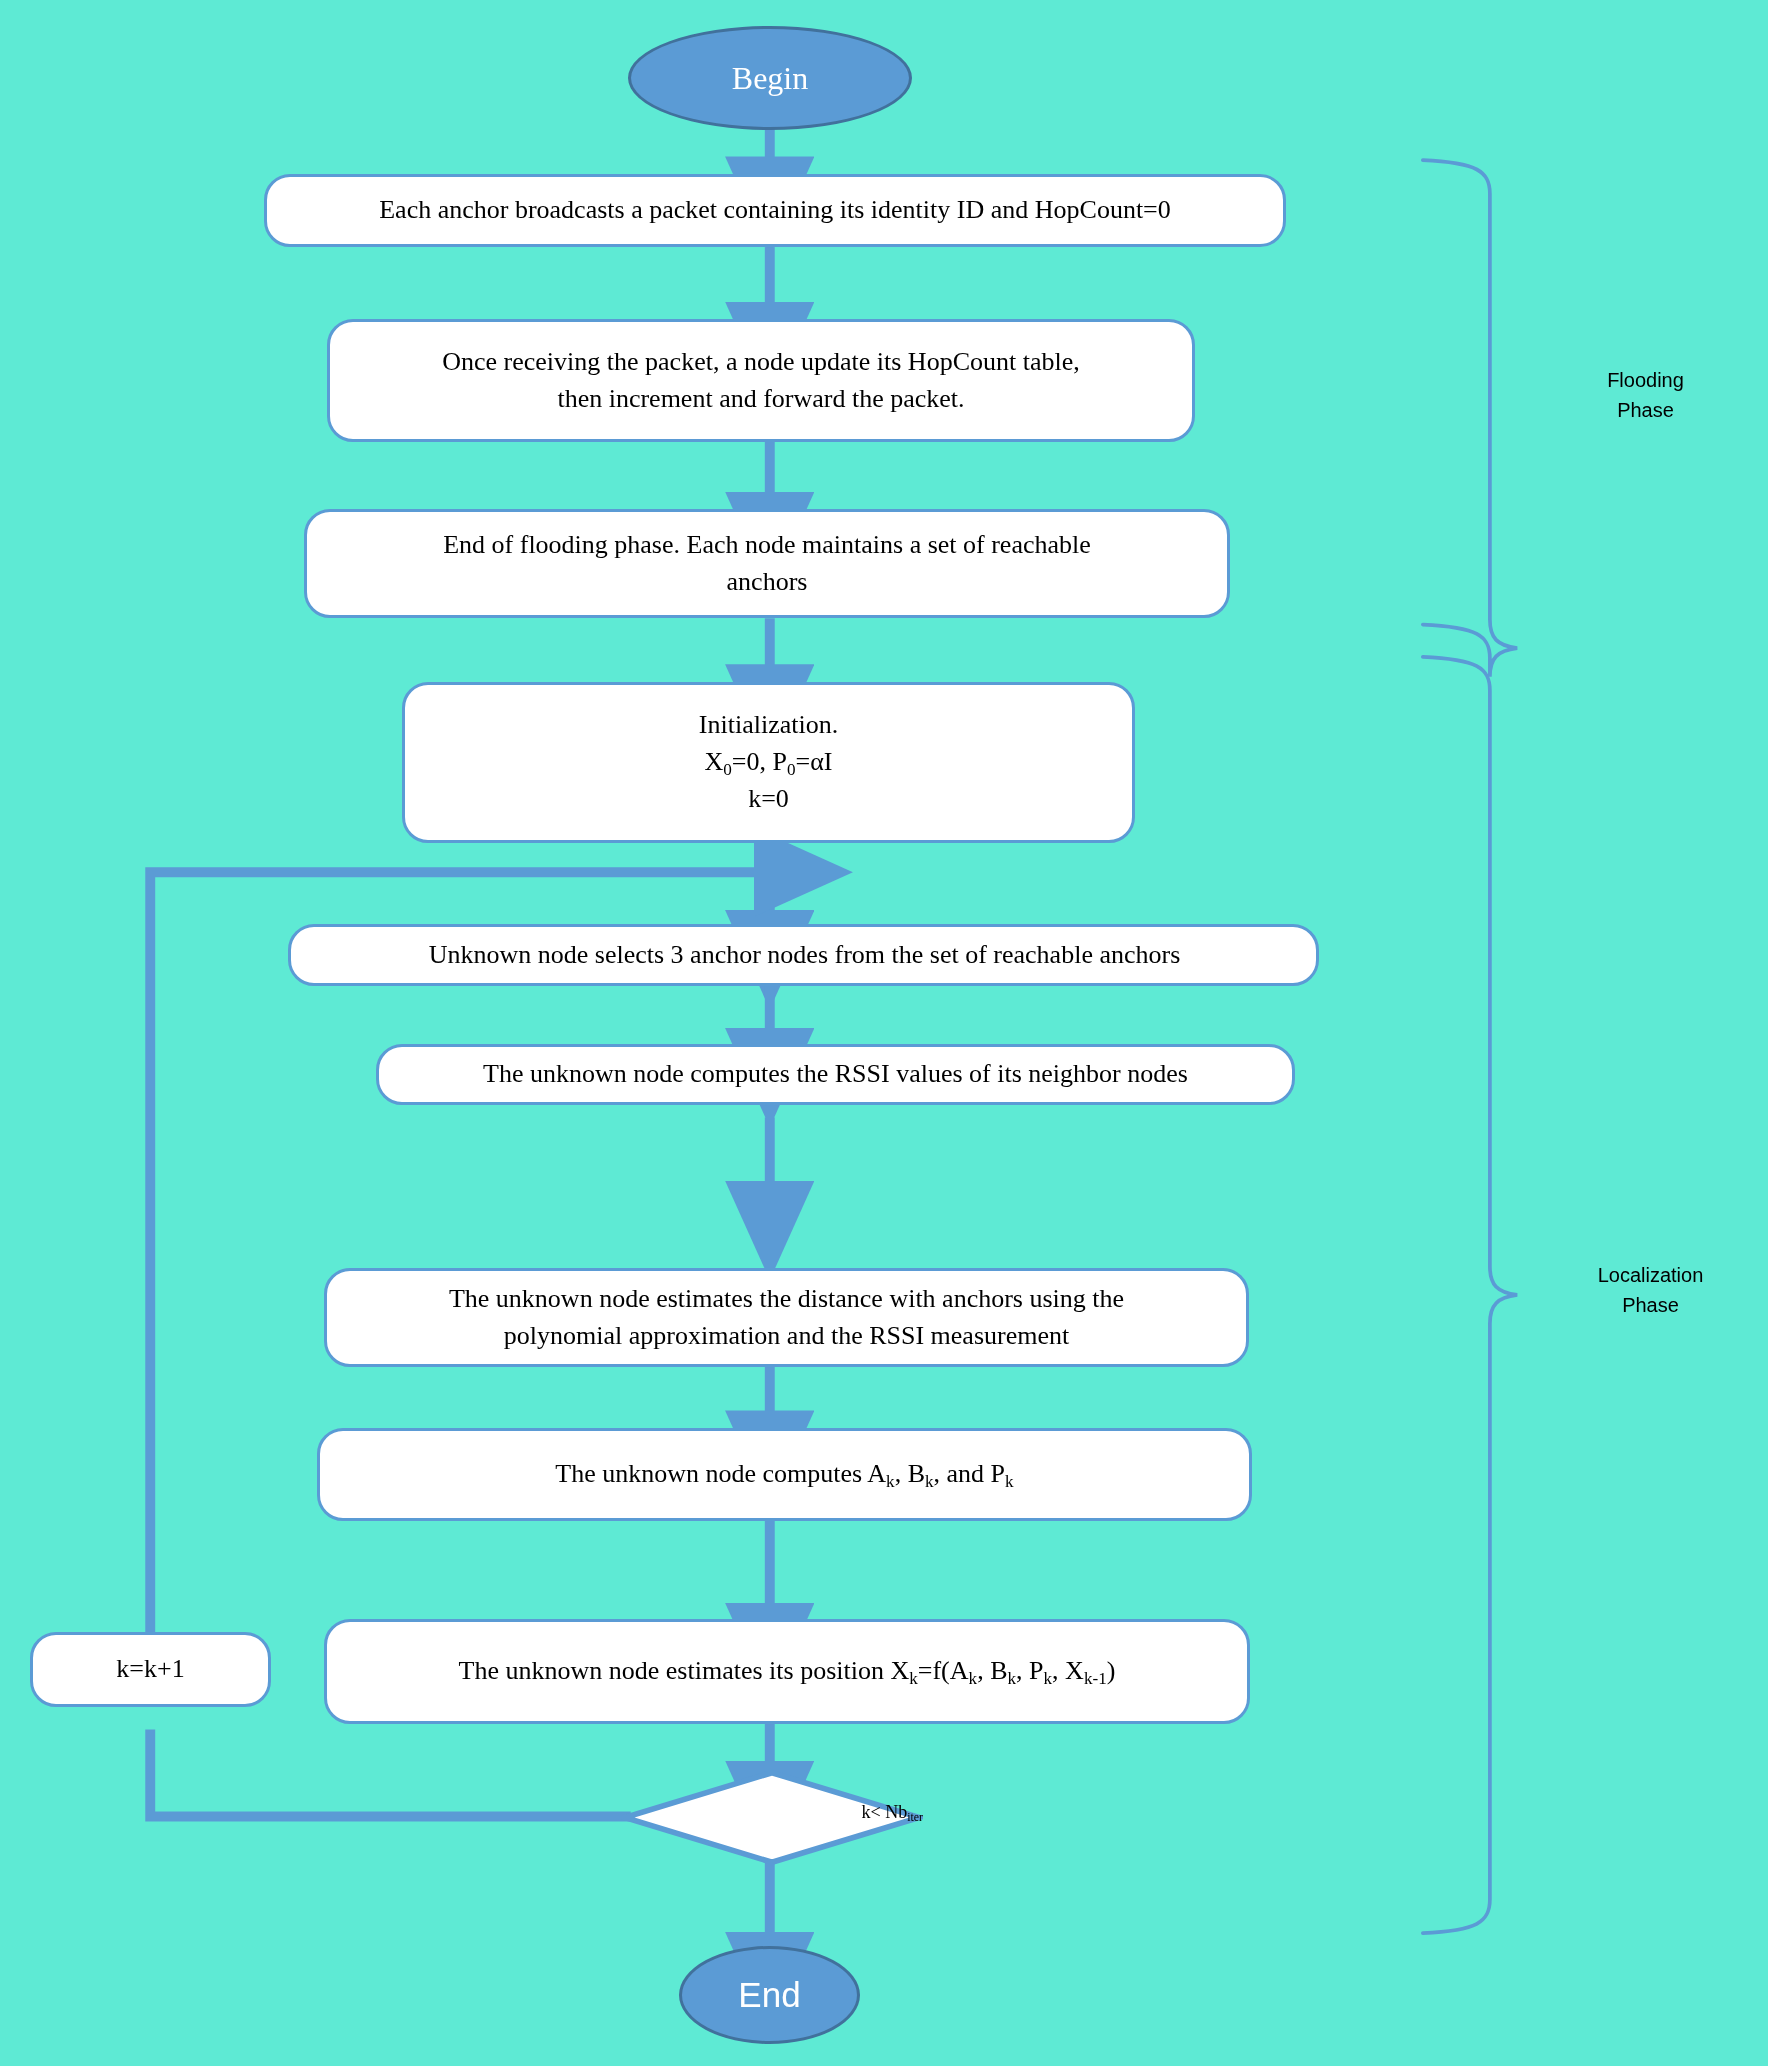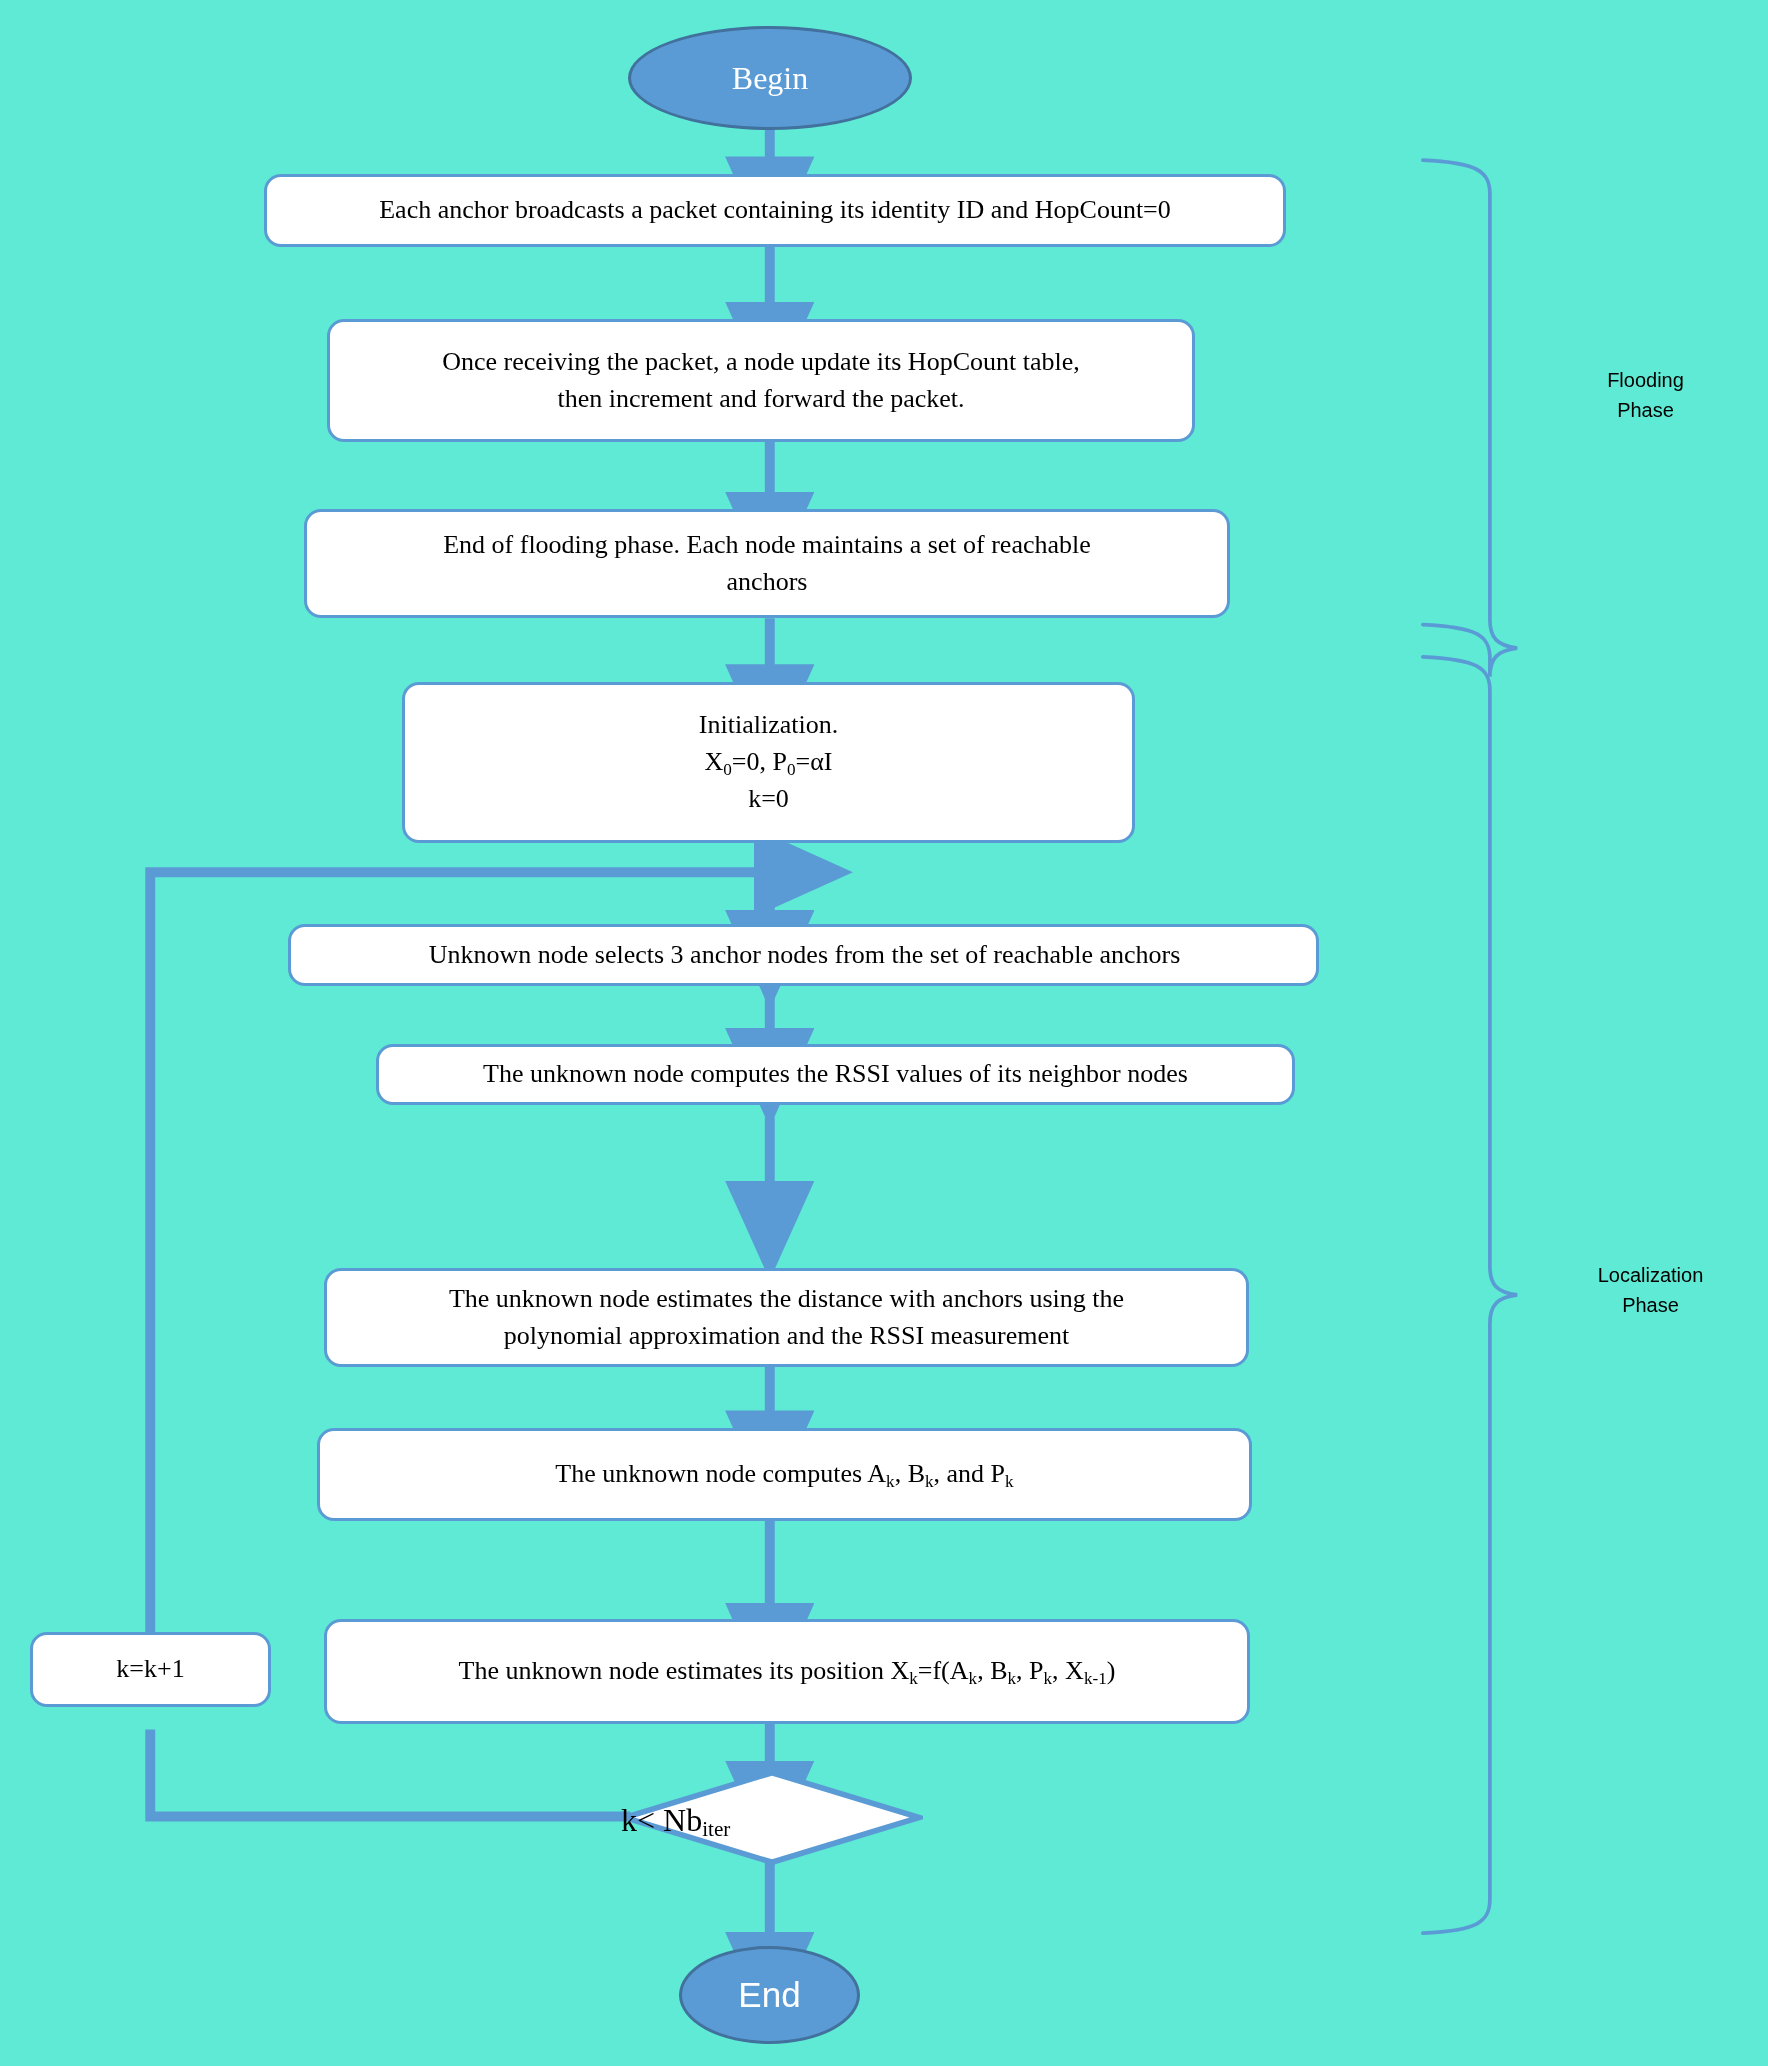--- a/index.html
+++ b/index.html
@@ -28,21 +28,21 @@
   .node {
     position: absolute;
     box-sizing: border-box;
     display: flex;
     align-items: center;
     justify-content: center;
     text-align: center;
   }
   .proc {
     border: 3.1px solid #5B9BD5;
-    border-radius: 17px;
+    border-radius: 26px;
     background: #ffffff;
     color: #000000;
     font-family: "Liberation Serif", serif;
     font-size: 26px;
     line-height: 1.42;
     padding: 3.7px 16px;
   }
   .proc .inner { width: 100%; }
   .terminator {
     border-radius: 50%;
@@ -63,23 +63,23 @@
     position: absolute;
     font-family: "Liberation Sans", sans-serif;
     font-size: 20px;
     color: #000000;
     text-align: center;
     line-height: 1.52;
   }
   .diamond-label {
     position: absolute;
     font-family: "Liberation Serif", serif;
-    font-size: 32px;
+    font-size: 18px;
     color: #000000;
-    text-align: left;
+    text-align: right;
   }
   sub {
     font-size: 0.66em;
     vertical-align: baseline;
     position: relative;
     top: 0.26em;
   }
 </style>
 </head>
 <body>

